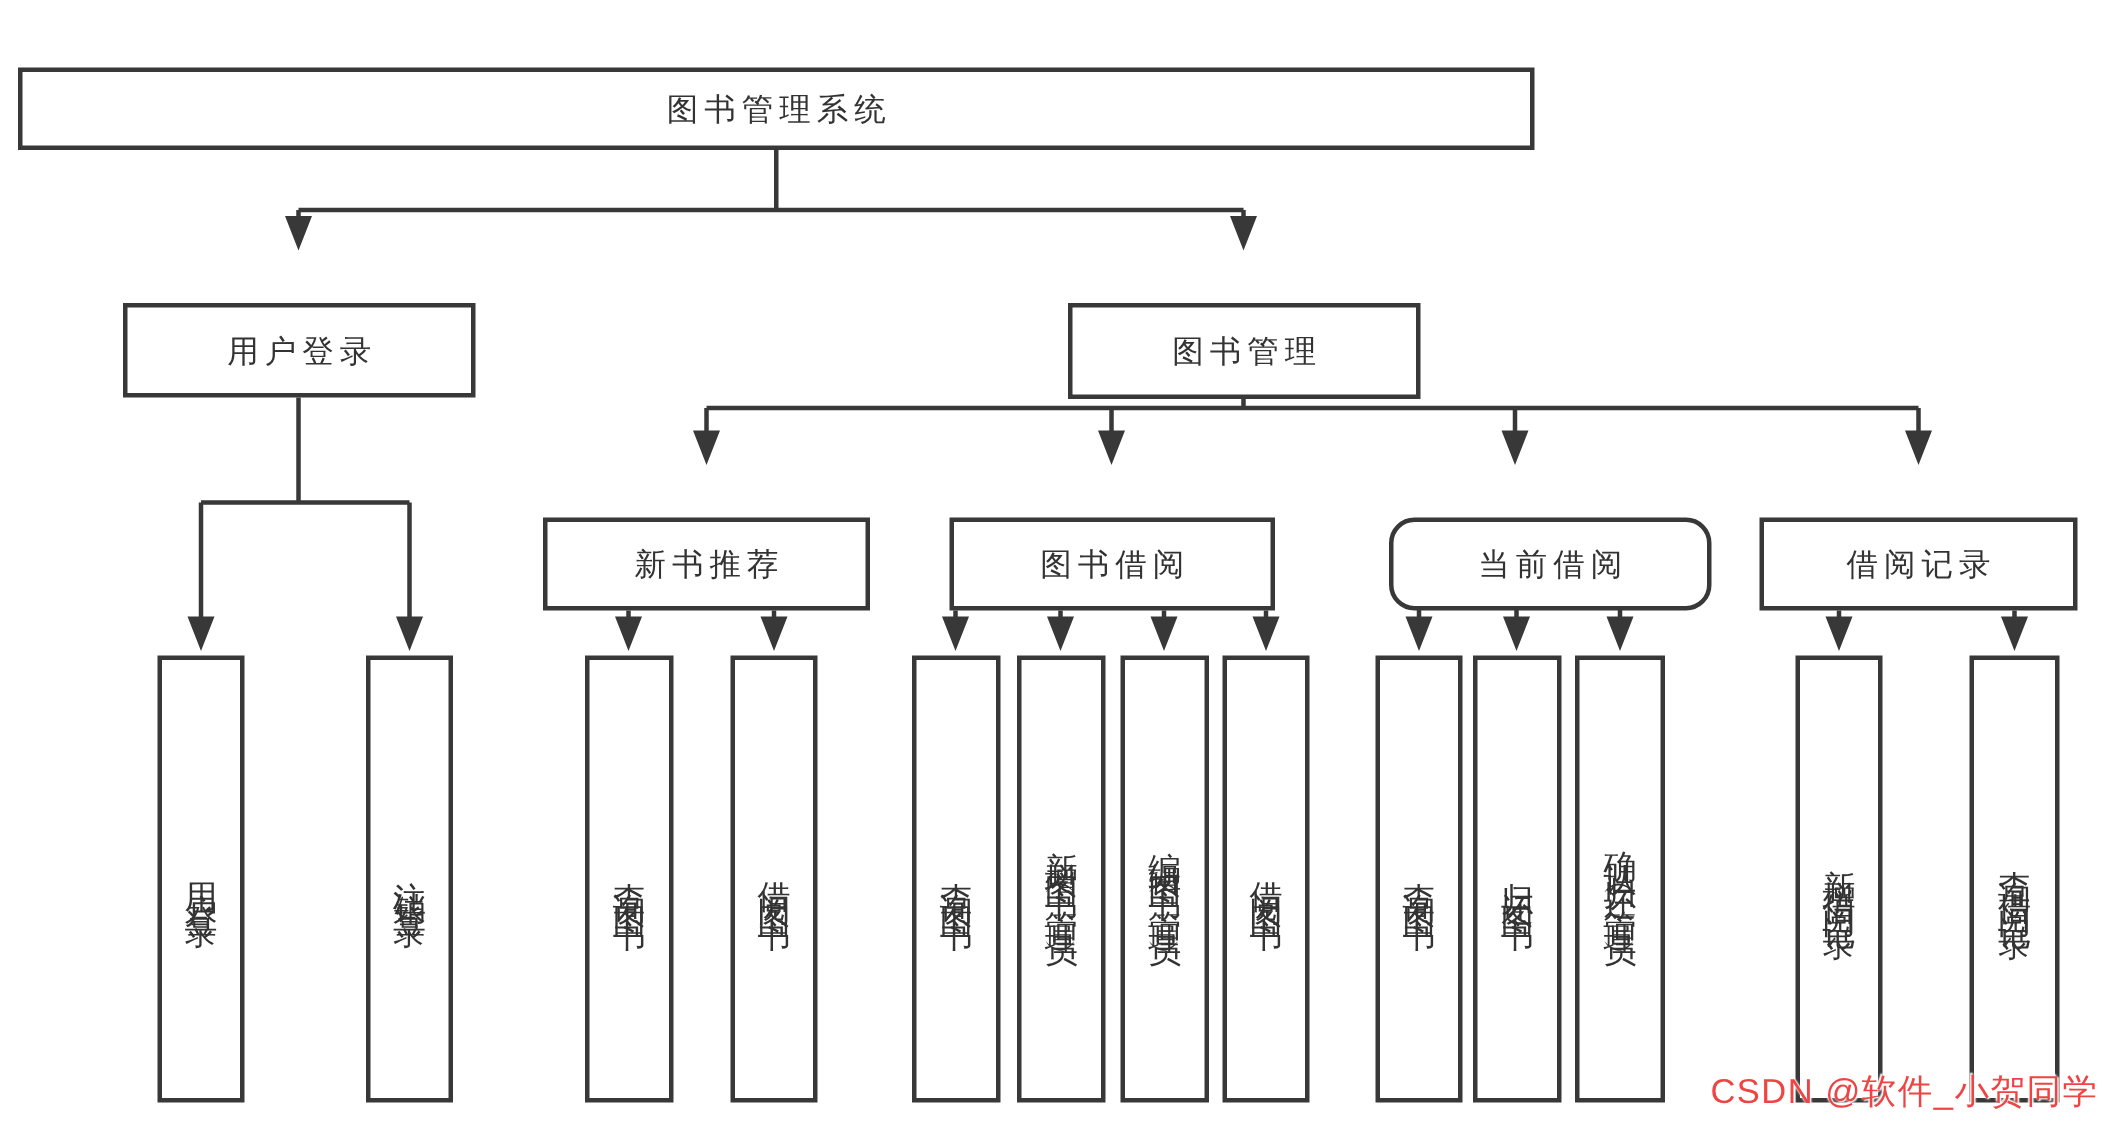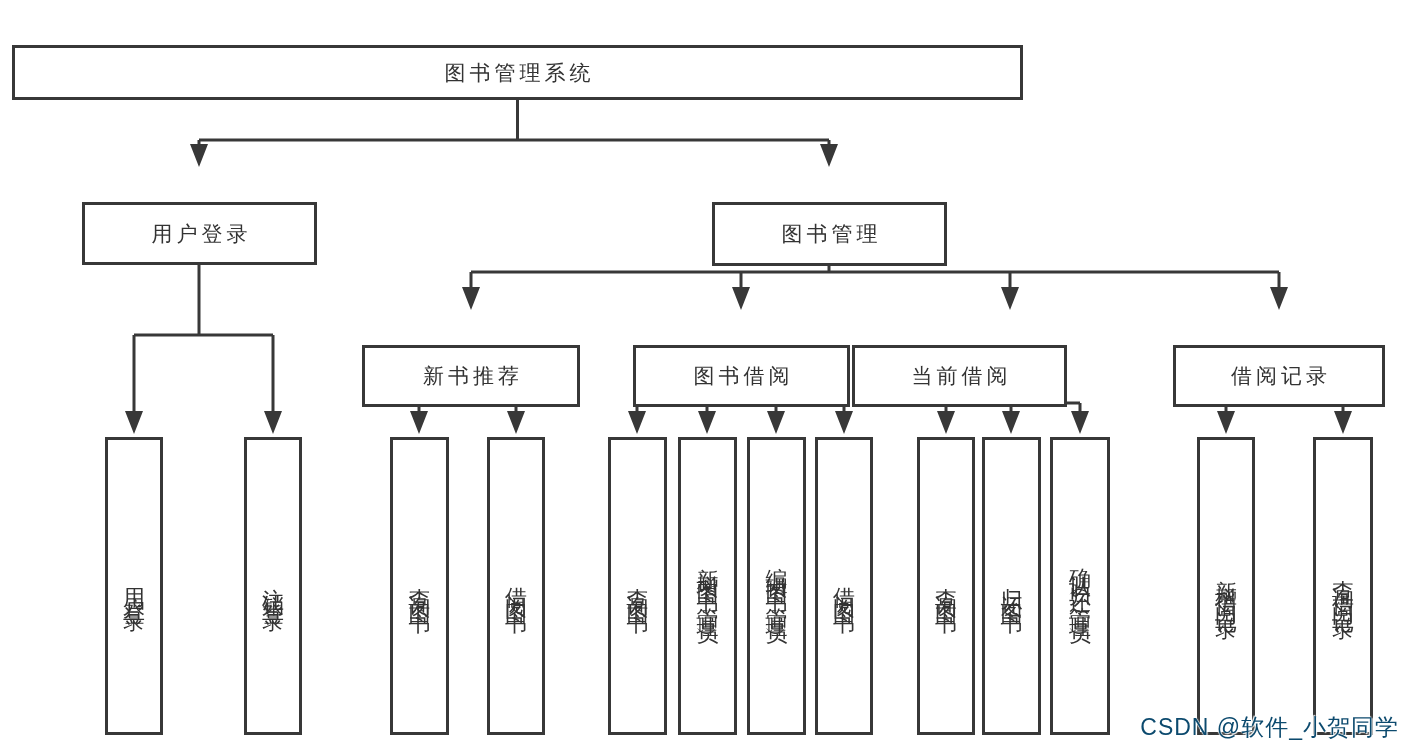--- a/index.html
+++ b/index.html
@@ -52,21 +52,21 @@
     letter-spacing:8px;
     color:var(--txt);
     line-height:1;
   }
   .watermark{
     position:absolute;
     right:6px;
     bottom:4px;
     font-size:23px;
     letter-spacing:1px;
-    color:#0c4a6e;
+    color:#ef4444;
     text-shadow:0 0 2px #ffffff, 1px 1px 1px #ffffff, -1px -1px 1px #ffffff;
     white-space:nowrap;
     z-index:5;
   }
 </style>
 </head>
 <body>
 
 <div class="canvas">
 
@@ -104,21 +104,21 @@
       M1334 411 L1352 411 L1343 434 Z"></path>
   </svg>
 
   <div class="hbox" style="left:12px;top:13px;width:1011px;height:55px;">图书管理系统</div>
 
   <div class="hbox" style="left:82px;top:170px;width:235px;height:63px;">用户登录</div>
   <div class="hbox" style="left:712px;top:170px;width:235px;height:64px;text-align:center;">图书管理</div>
 
   <div class="hbox" style="left:362px;top:313px;width:218px;height:62px;">新书推荐</div>
   <div class="hbox" style="left:633px;top:313px;width:217px;height:62px;">图书借阅</div>
-  <div class="hbox" style="left:852px;top:313px;width:215px;height:62px;">当前借阅</div>
+  <div class="hbox" style="left:926px;top:313px;width:215px;height:62px;border-radius:17px;">当前借阅</div>
   <div class="hbox" style="left:1173px;top:313px;width:212px;height:62px;">借阅记录</div>
 
   <div class="leaf" style="left:105px;width:58px;">用户登录</div>
   <div class="leaf" style="left:244px;width:58px;">注销登录</div>
 
   <div class="leaf" style="left:390px;width:59px;">查询图书</div>
   <div class="leaf" style="left:487px;width:58px;">借阅图书</div>
 
   <div class="leaf" style="left:608px;width:59px;">查询图书</div>
   <div class="leaf" style="left:678px;width:59px;">新增图书（管理员）</div>

